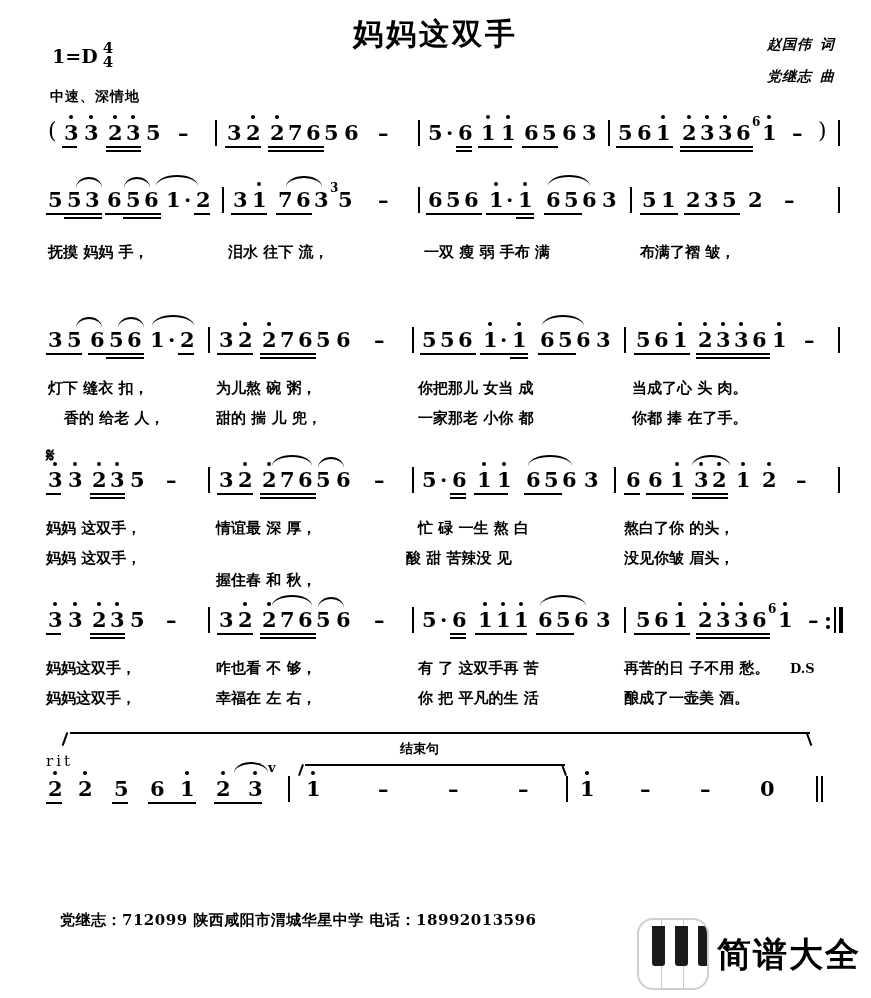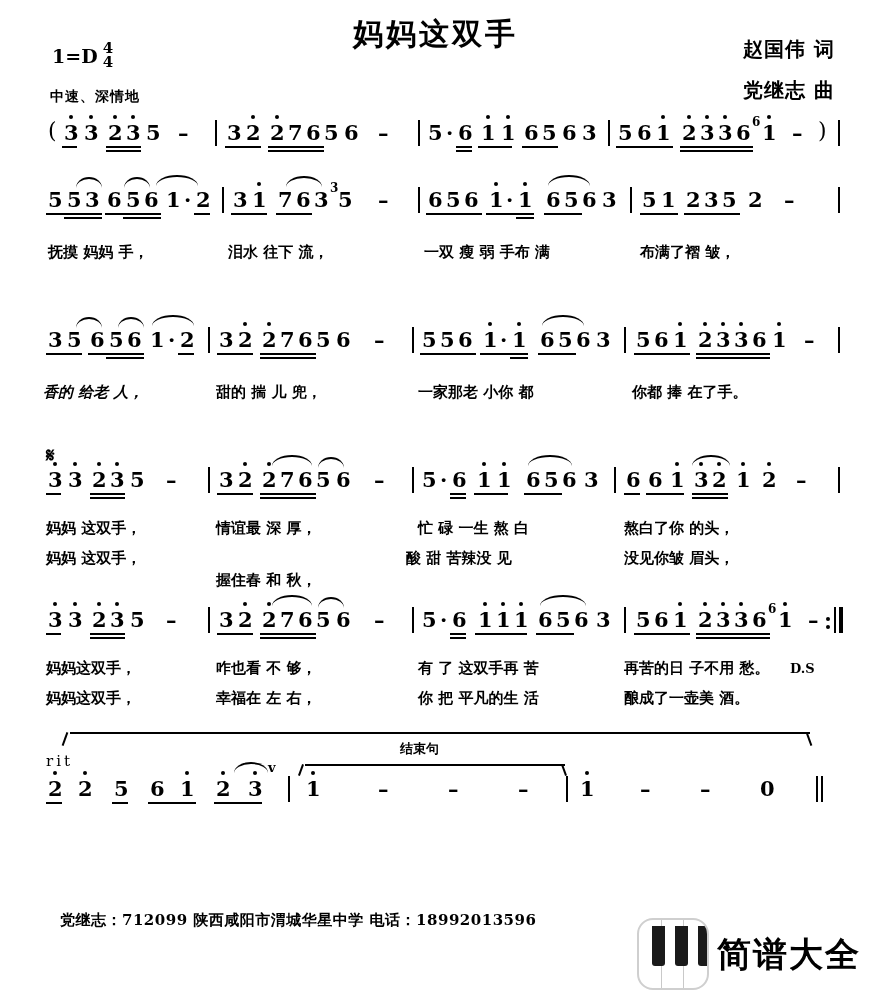--- a/index.html
+++ b/index.html
@@ -16,21 +16,21 @@
 
   
   .title {
     position:absolute; left:0; right:0; top:14px;
     text-align:center;
     font-size:30px; font-weight:bold;
     letter-spacing:3px;
     font-family:Liberation Serif, serif;
   }
   .credits { position:absolute; right:36px; top:36px; text-align:left; }
-  .credit-line { font-size:20px; font-weight:bold; letter-spacing:1px; margin-bottom:14px; font-family:"DejaVu Serif", serif; }
+  .credit-line { font-size:14px; font-weight:bold; letter-spacing:1px; margin-bottom:14px; font-family:"DejaVu Serif", serif;font-style:italic; }
   .credit-line .role { margin-left:8px; font-weight:bold; }
 
   .keysig { position:absolute; left:52px; top:42px; font-size:19px; font-weight:bold; display:flex; align-items:center; font-family:"DejaVu Serif", serif;}
   .keysig .frac { display:inline-flex; flex-direction:column; align-items:center; line-height:0.92; margin-left:5px; font-size:15px; font-weight:bold; }
   .tempo { position:absolute; left:50px; top:88px; font-size:14px; font-weight:bold; letter-spacing:1px; font-family:"DejaVu Serif", serif;}
 
   
   .system { position:absolute; left:0; width:871px; }
   .staffrow { position:relative; height:46px; }
   .lyricrow { position:relative; height:26px; }
@@ -324,22 +324,28 @@
       <span class="beam1" style="left:696px; top:28px; width:74px;"></span>
       <span class="beam2" style="left:696px; top:32px; width:74px;"></span>
       <span class="note oct-up" style="left:716px; top:4px;">3</span>
       <span class="note oct-up" style="left:734px; top:4px;">3</span>
       <span class="note" style="left:752px; top:4px;">6</span>
       <span class="note oct-up" style="left:772px; top:4px;">1</span>
       <span class="dash" style="left:804px; top:4px;">–</span>
       <span class="bar" style="left:838px;"></span>
     </div>
 
+    <div class="lyricrow" style="top:8px;">
+      <span class="lyric" style="left:48px;">灯下 缝衣  扣，</span>
+      <span class="lyric" style="left:216px;">为儿熬  碗  粥，</span>
+      <span class="lyric" style="left:418px;">你把那儿 女当    成</span>
+      <span class="lyric" style="left:632px;">当成了心  头  肉。</span>
+    </div>
     <div class="lyricrow" style="top:12px;">
-      <span class="lyric" style="left:43px;font-style:italic;">香的 给老  人，</span>
+      <span class="lyric" style="left:64px;">香的 给老  人，</span>
       <span class="lyric" style="left:216px;">甜的 揣  儿  兜，</span>
       <span class="lyric" style="left:418px;">一家那老 小你    都</span>
       <span class="lyric" style="left:632px;">你都  捧  在了手。</span>
     </div>
   </div>
 
   <div class="system" style="top:465px;">
     <span class="segno" style="left:46px; top:-22px;">𝄋</span>
     <div class="staffrow">
 

